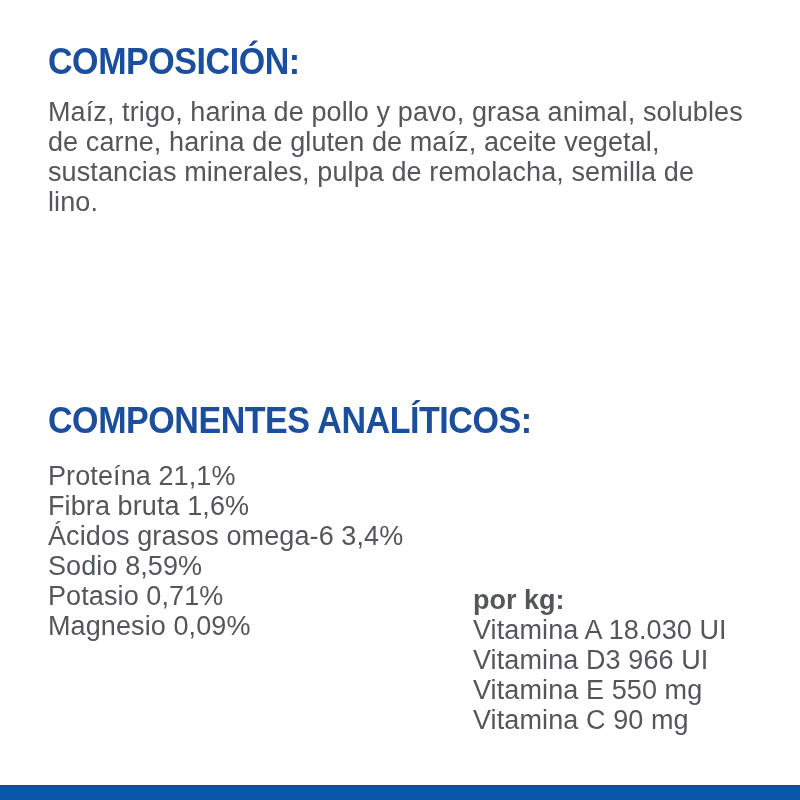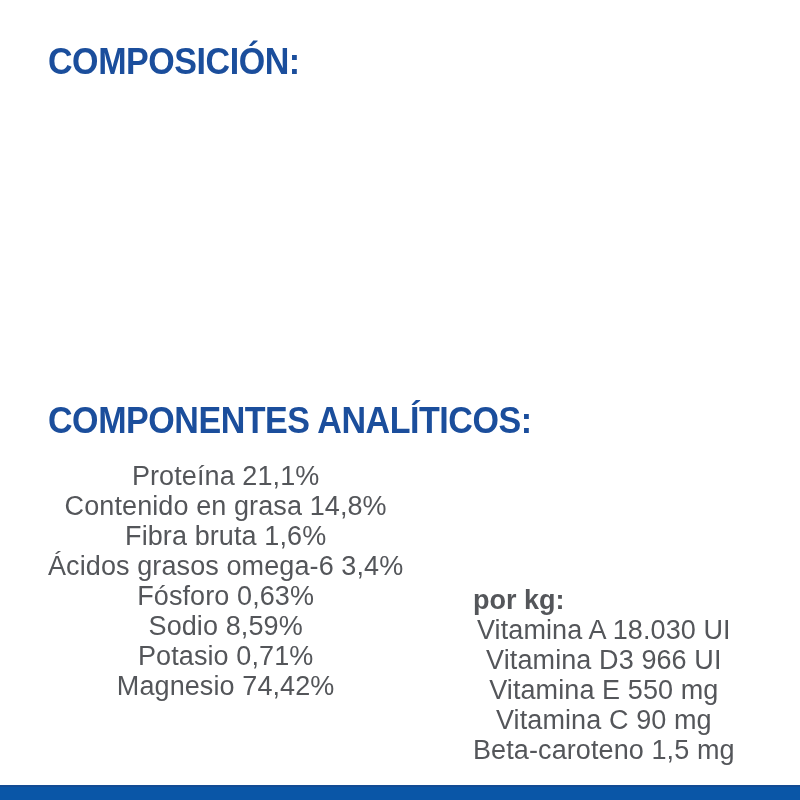--- a/index.html
+++ b/index.html
@@ -55,59 +55,57 @@
     left: 473px;
     top: 577px;
   }
   .perkg-heading {
     font-weight: bold;
     font-size: 27px;
     line-height: 30px;
     color: #54565a;
     margin-top: 8px;
   }
-  .list-line { white-space: nowrap; text-align: center; }
+  .list-line { white-space: nowrap; }
   .bottom-bar {
     position: absolute;
     left: 0;
     bottom: 0;
     width: 800px;
     height: 15px;
     background: #0a56a7;
     border-top: 2px solid #134c94;
     box-sizing: border-box;
   }
 </style>
 </head>
 <body>
 
 <div class="canvas">
 
   <h1 class="section-heading composition-heading">COMPOSICIÓN:</h1>
 
+  <p class="body-text composition-text">Maíz, trigo, harina de pollo y pavo, grasa animal, solubles de carne, harina de gluten de maíz, aceite vegetal, sustancias minerales, pulpa de remolacha, semilla de lino.</p>
 
   <h1 class="section-heading analytical-heading">COMPONENTES ANALÍTICOS:</h1>
 
   <div class="body-text analytical-list">
       <div class="list-line">Proteína 21,1%</div>
-      <div class="list-line">Contenido en grasa 14,8%</div>
       <div class="list-line">Fibra bruta 1,6%</div>
       <div class="list-line">Ácidos grasos omega-6 3,4%</div>
-      <div class="list-line">Fósforo 0,63%</div>
       <div class="list-line">Sodio 8,59%</div>
       <div class="list-line">Potasio 0,71%</div>
-      <div class="list-line">Magnesio 74,42%</div>
+      <div class="list-line">Magnesio 0,09%</div>
     </div>
 
   <div class="perkg-block">
     <div class="perkg-heading">por kg:</div>
     <div class="body-text">
         <div class="list-line">Vitamina A 18.030 UI</div>
         <div class="list-line">Vitamina D3 966 UI</div>
         <div class="list-line">Vitamina E 550 mg</div>
         <div class="list-line">Vitamina C 90 mg</div>
-        <div class="list-line">Beta-caroteno 1,5 mg</div>
       </div>
   </div>
 
   <div class="bottom-bar"></div>
 
 </div>
 
 </body></html>

